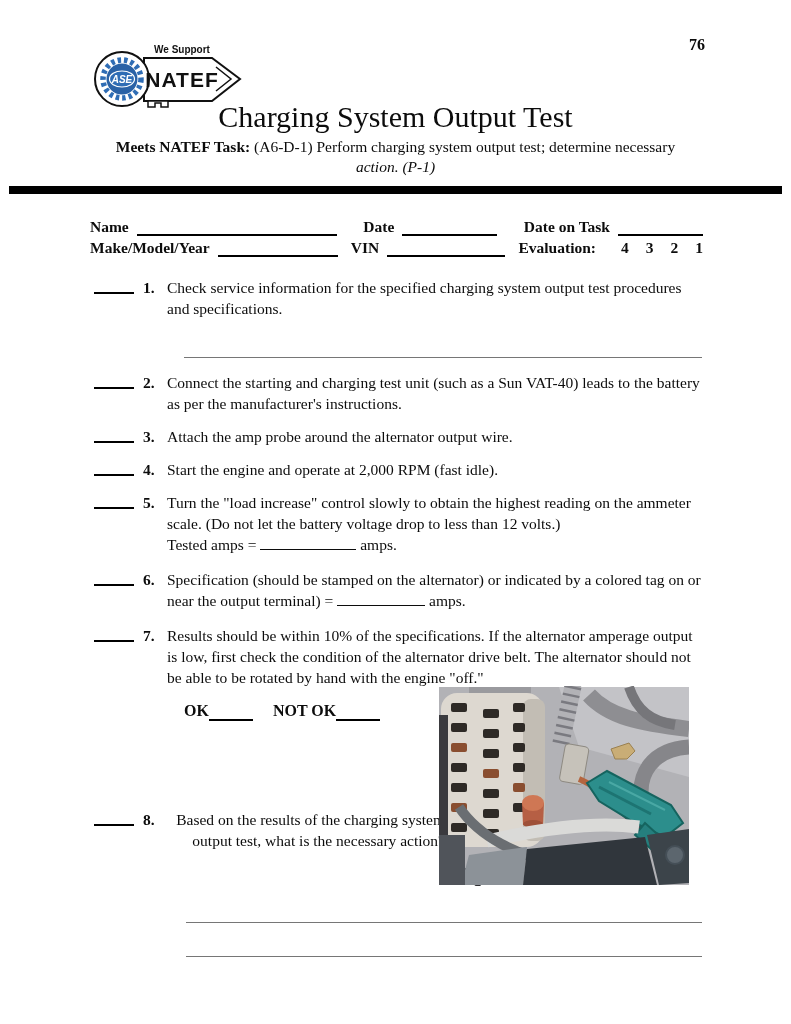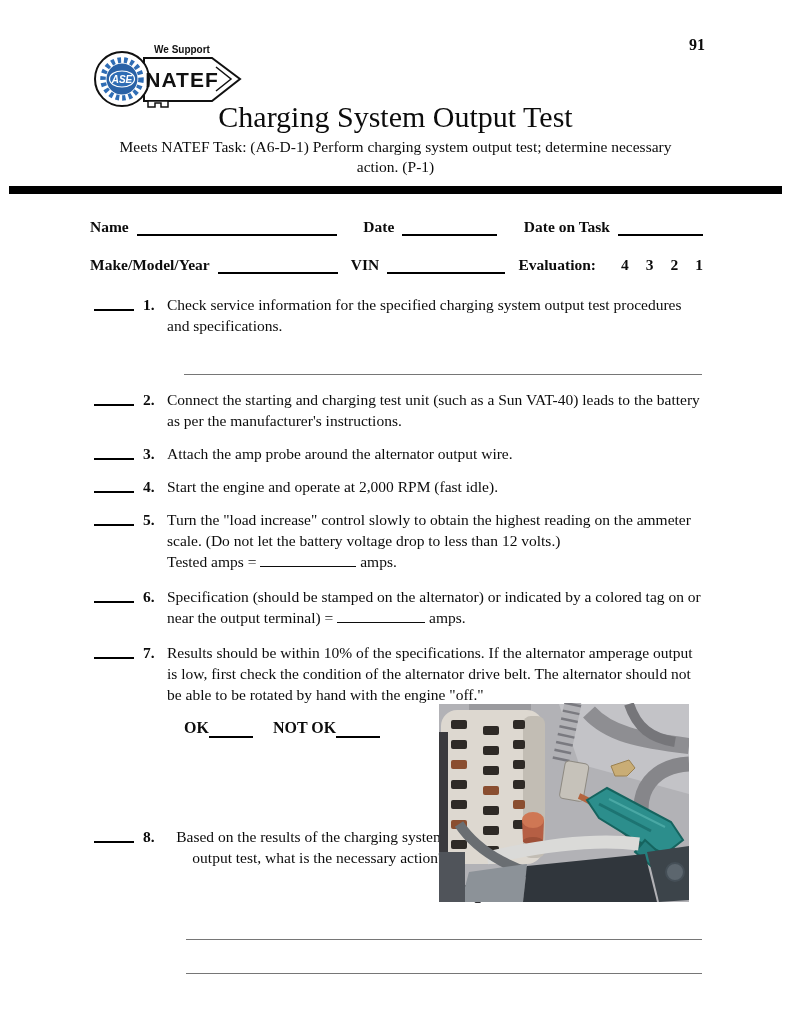--- a/index.html
+++ b/index.html
@@ -7,27 +7,27 @@
     width:791px;height:1024px;margin:0 auto;background:#ffffff;
     position:relative;overflow:hidden;color:#0c0c0c;
     font-family:"Liberation Serif", serif;
   }
   
   .logo{position:absolute;left:92px;top:38px;width:154px;height:74px;}
   .page-number{position:absolute;right:86px;top:36px;font-weight:bold;font-size:16px;}
   
   .title{margin:100px 0 0;text-align:center;font-size:30px;line-height:34px;font-weight:normal;}
   .task-line{margin:3px auto 0;text-align:center;font-size:15.5px;line-height:20px;max-width:660px;}
-  .task-line .lbl{font-weight:normal;}
-  .task-l2{display:block;}
+  .task-line .lbl{font-weight:bold;}
+  .task-l2{display:block;font-style:italic;}
   .rule{height:8px;background:#000;margin:9px 9px 0 9px;}
   
   .form{margin:24px 88px 0 90px;font-size:15.5px;font-weight:bold;}
   .form-row{display:flex;justify-content:space-between;align-items:flex-end;}
-  .form-row + .form-row{margin-top:20px;}
+  .form-row + .form-row{margin-top:3px;}
   .pair{display:flex;align-items:flex-end;justify-content:flex-end;}
   .pair .fl{white-space:nowrap;margin-right:8px;}
   .blank{display:inline-block;border-bottom:2px solid #000;height:14px;}
   .w200{width:200px}.w95{width:95px}.w85{width:85px}
   .w120{width:120px}.w118{width:118px}
   .eval-scores{display:flex;align-items:flex-end;}
   .eval-scores span{margin-left:17px;}
   
   .steps{margin:20px 88px 0 94px;font-size:15.5px;line-height:21px;}
   .step{display:flex;align-items:flex-start;}
@@ -69,21 +69,21 @@
 
     <circle cx="30" cy="41" r="27" fill="#ffffff" stroke="#111111" stroke-width="2"></circle>
 
     <circle cx="30" cy="41" r="19" fill="none" stroke="#2f6db5" stroke-width="5.5" stroke-dasharray="3.5 3"></circle>
     <circle cx="30" cy="41" r="15.5" fill="#2a62a6"></circle>
     <ellipse cx="30" cy="41" rx="12.5" ry="8" fill="#2f6db5" stroke="#ffffff" stroke-width="1.2"></ellipse>
     <text class="sans" x="30" y="45" text-anchor="middle" font-size="10" font-weight="bold" font-style="italic" fill="#ffffff">ASE</text>
     <text class="sans" x="90" y="15" text-anchor="middle" font-size="10" font-weight="bold" fill="#111111">We Support</text>
     <text class="sans" x="90" y="49" text-anchor="middle" font-size="21" font-weight="bold" letter-spacing="1" fill="#111111">NATEF</text>
   </svg>
-  <div class="page-number">91</div>
+  <div class="page-number">76</div>
 
   <h1 class="title">Charging System Output Test</h1>
   <p class="task-line">
     <span class="lbl">Meets NATEF Task:</span>
     <span>(A6-D-1)  Perform charging system output test; determine necessary</span>
     <span class="task-l2">action.  (P-1)</span>
   </p>
   <div class="rule"></div>
 
   <div class="form">

